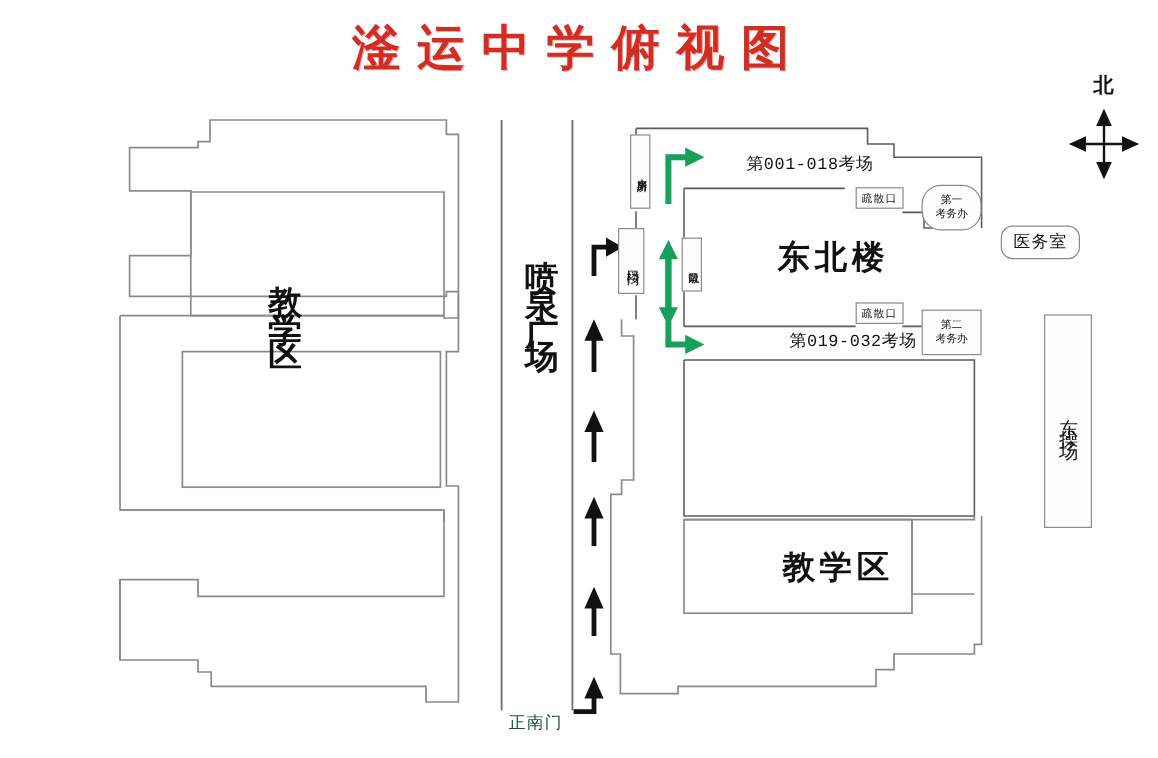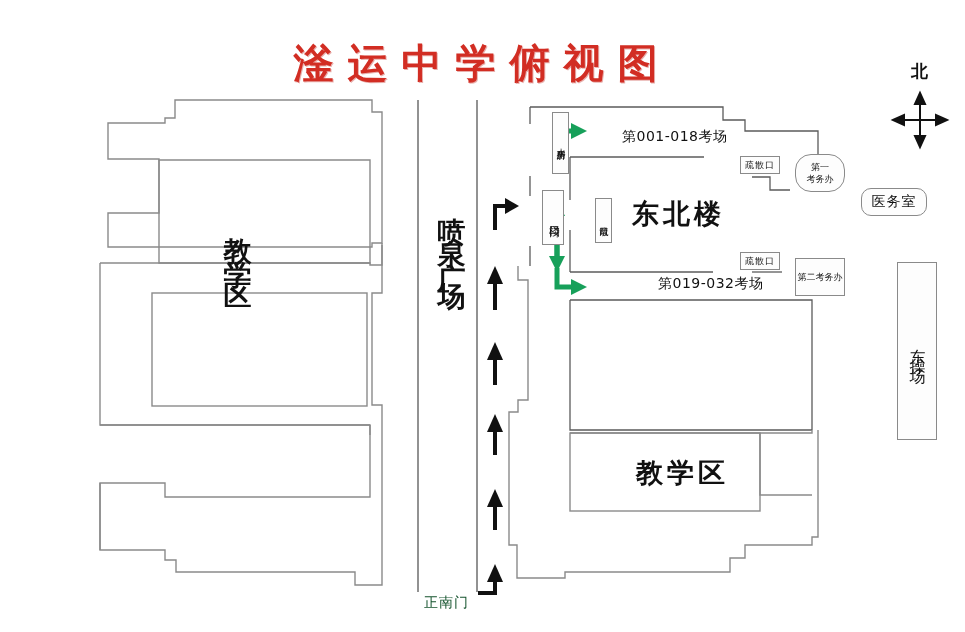--- a/index.html
+++ b/index.html
@@ -29,44 +29,43 @@
     left: 0;
     top: 12px;
     width: 965px;
     text-align: center;
     font-size: 40px;
     font-weight: bold;
     letter-spacing: 14px;
     color: #d22d23;
     text-shadow: 1px 1px 0 rgba(190,30,20,0.35);
     white-space: nowrap;
-    margin-top: 24px;
   }
   .boxlabel {
     position: absolute;
     border: 1px solid #8a8a8a;
     background: #fdfdfd;
     color: #111;
     display: flex;
     align-items: center;
     justify-content: center;
     text-align: center;
     box-sizing: border-box;
-    margin-left: 27px;
   }
   .boxlabel.v {
     writing-mode: vertical-rl;
     text-orientation: upright;
   }
   .big-area {
     position: absolute;
     font-size: 27px;
     font-weight: bold;
     color: #111;
     letter-spacing: 4px;
+    margin-left: 16px;
   }
   .area-vert {
     position: absolute;
     font-size: 28px;
     font-weight: bold;
     color: #111;
     writing-mode: vertical-rl;
     text-orientation: upright;
     letter-spacing: 22px;
   }
@@ -74,20 +73,21 @@
     position: absolute;
     font-size: 17px;
     font-weight: bold;
     color: #111;
   }
   .hall-label {
     position: absolute;
     font-size: 14px;
     color: #111;
     letter-spacing: 0.5px;
+    font-family: Liberation Mono, monospace;
   }
   .gate-label {
     position: absolute;
     font-size: 14px;
     color: #14532d;
     letter-spacing: 1px;
   }
 </style>
 </head>
 <body>
@@ -223,21 +223,21 @@
 
   <div class="boxlabel" style="left:713px; top:156px; width:40px; height:18px; font-size:9px; letter-spacing:1px;">疏散口</div>
 
   <div class="boxlabel" style="left:713px; top:252px; width:40px; height:18px; font-size:9px; letter-spacing:1px;">疏散口</div>
 
   <div class="boxlabel" style="left:768px; top:154px; width:50px; height:38px; font-size:9px; flex-direction:column; line-height:1.35;border-radius:16px;">
     <span>第一</span>
     <span>考务办</span>
   </div>
 
-  <div class="boxlabel" style="left:768px; top:258px; width:50px; height:38px; font-size:9px; flex-direction:row; line-height:1.35;">
+  <div class="boxlabel" style="left:768px; top:258px; width:50px; height:38px; font-size:9px; flex-direction:column; line-height:1.35;">
     <span>第二</span>
     <span>考务办</span>
   </div>
 
   <div class="boxlabel" style="left:834px; top:188px; width:66px; height:28px; font-size:14px; letter-spacing:1px;border-radius:10px;">医务室</div>
 
   <div class="boxlabel v" style="left:870px; top:262px; width:40px; height:178px; font-size:16px; letter-spacing:10px;">东操场</div>
 
   <div class="gate-label" style="left:424px; top:594px;">正南门</div>
 

